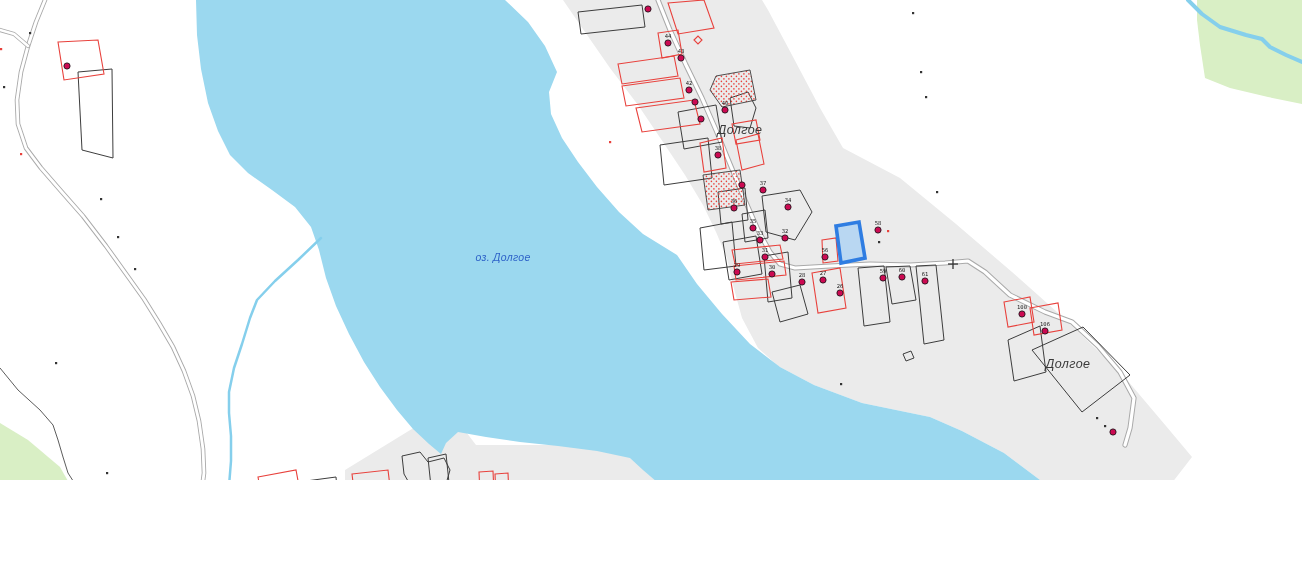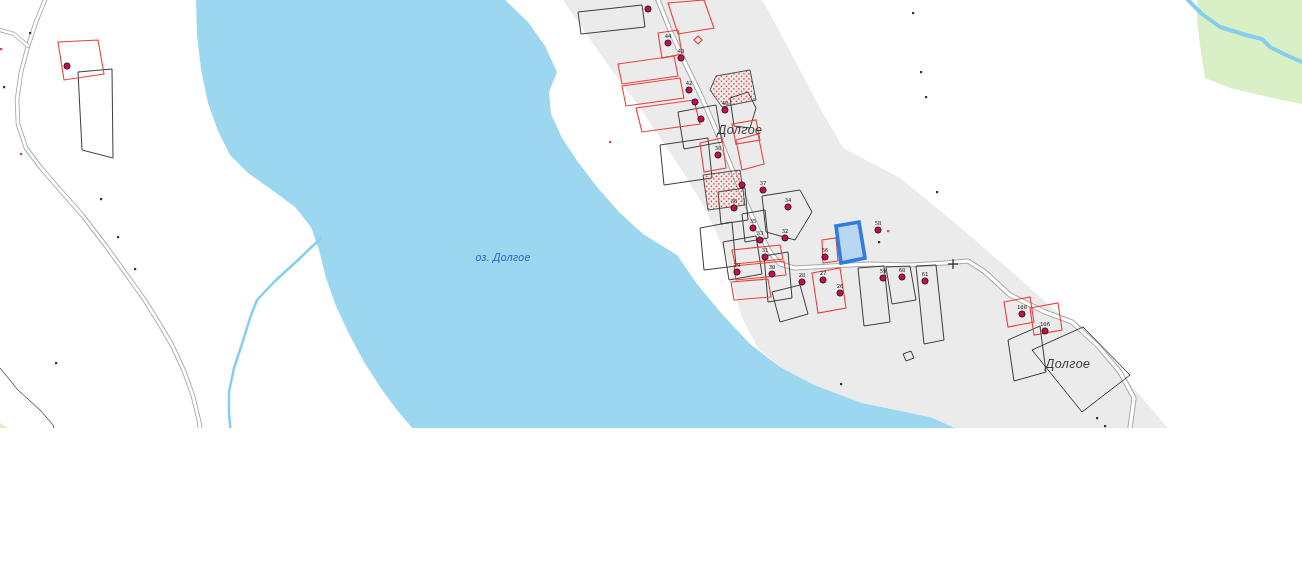--- a/index.html
+++ b/index.html
@@ -1,18 +1,18 @@
 <!DOCTYPE html>
 <html><head>
 <meta charset="utf-8">
 <style>
   html,body{margin:0;padding:0;background:#ffffff;}
   .map-frame{
     position:relative;
-    width:1302px;height:428px;
+    width:1302px;height:480px;
     overflow:hidden;
     background:#15803d;
     font-family:"Liberation Sans", sans-serif;
   }
   .map-frame svg{position:absolute;left:0;top:0;display:block;}
   text.settlement-label{
     font-family:"Liberation Sans", sans-serif;
     font-style:italic;
     font-size:12.5px;
     letter-spacing:.4px;

